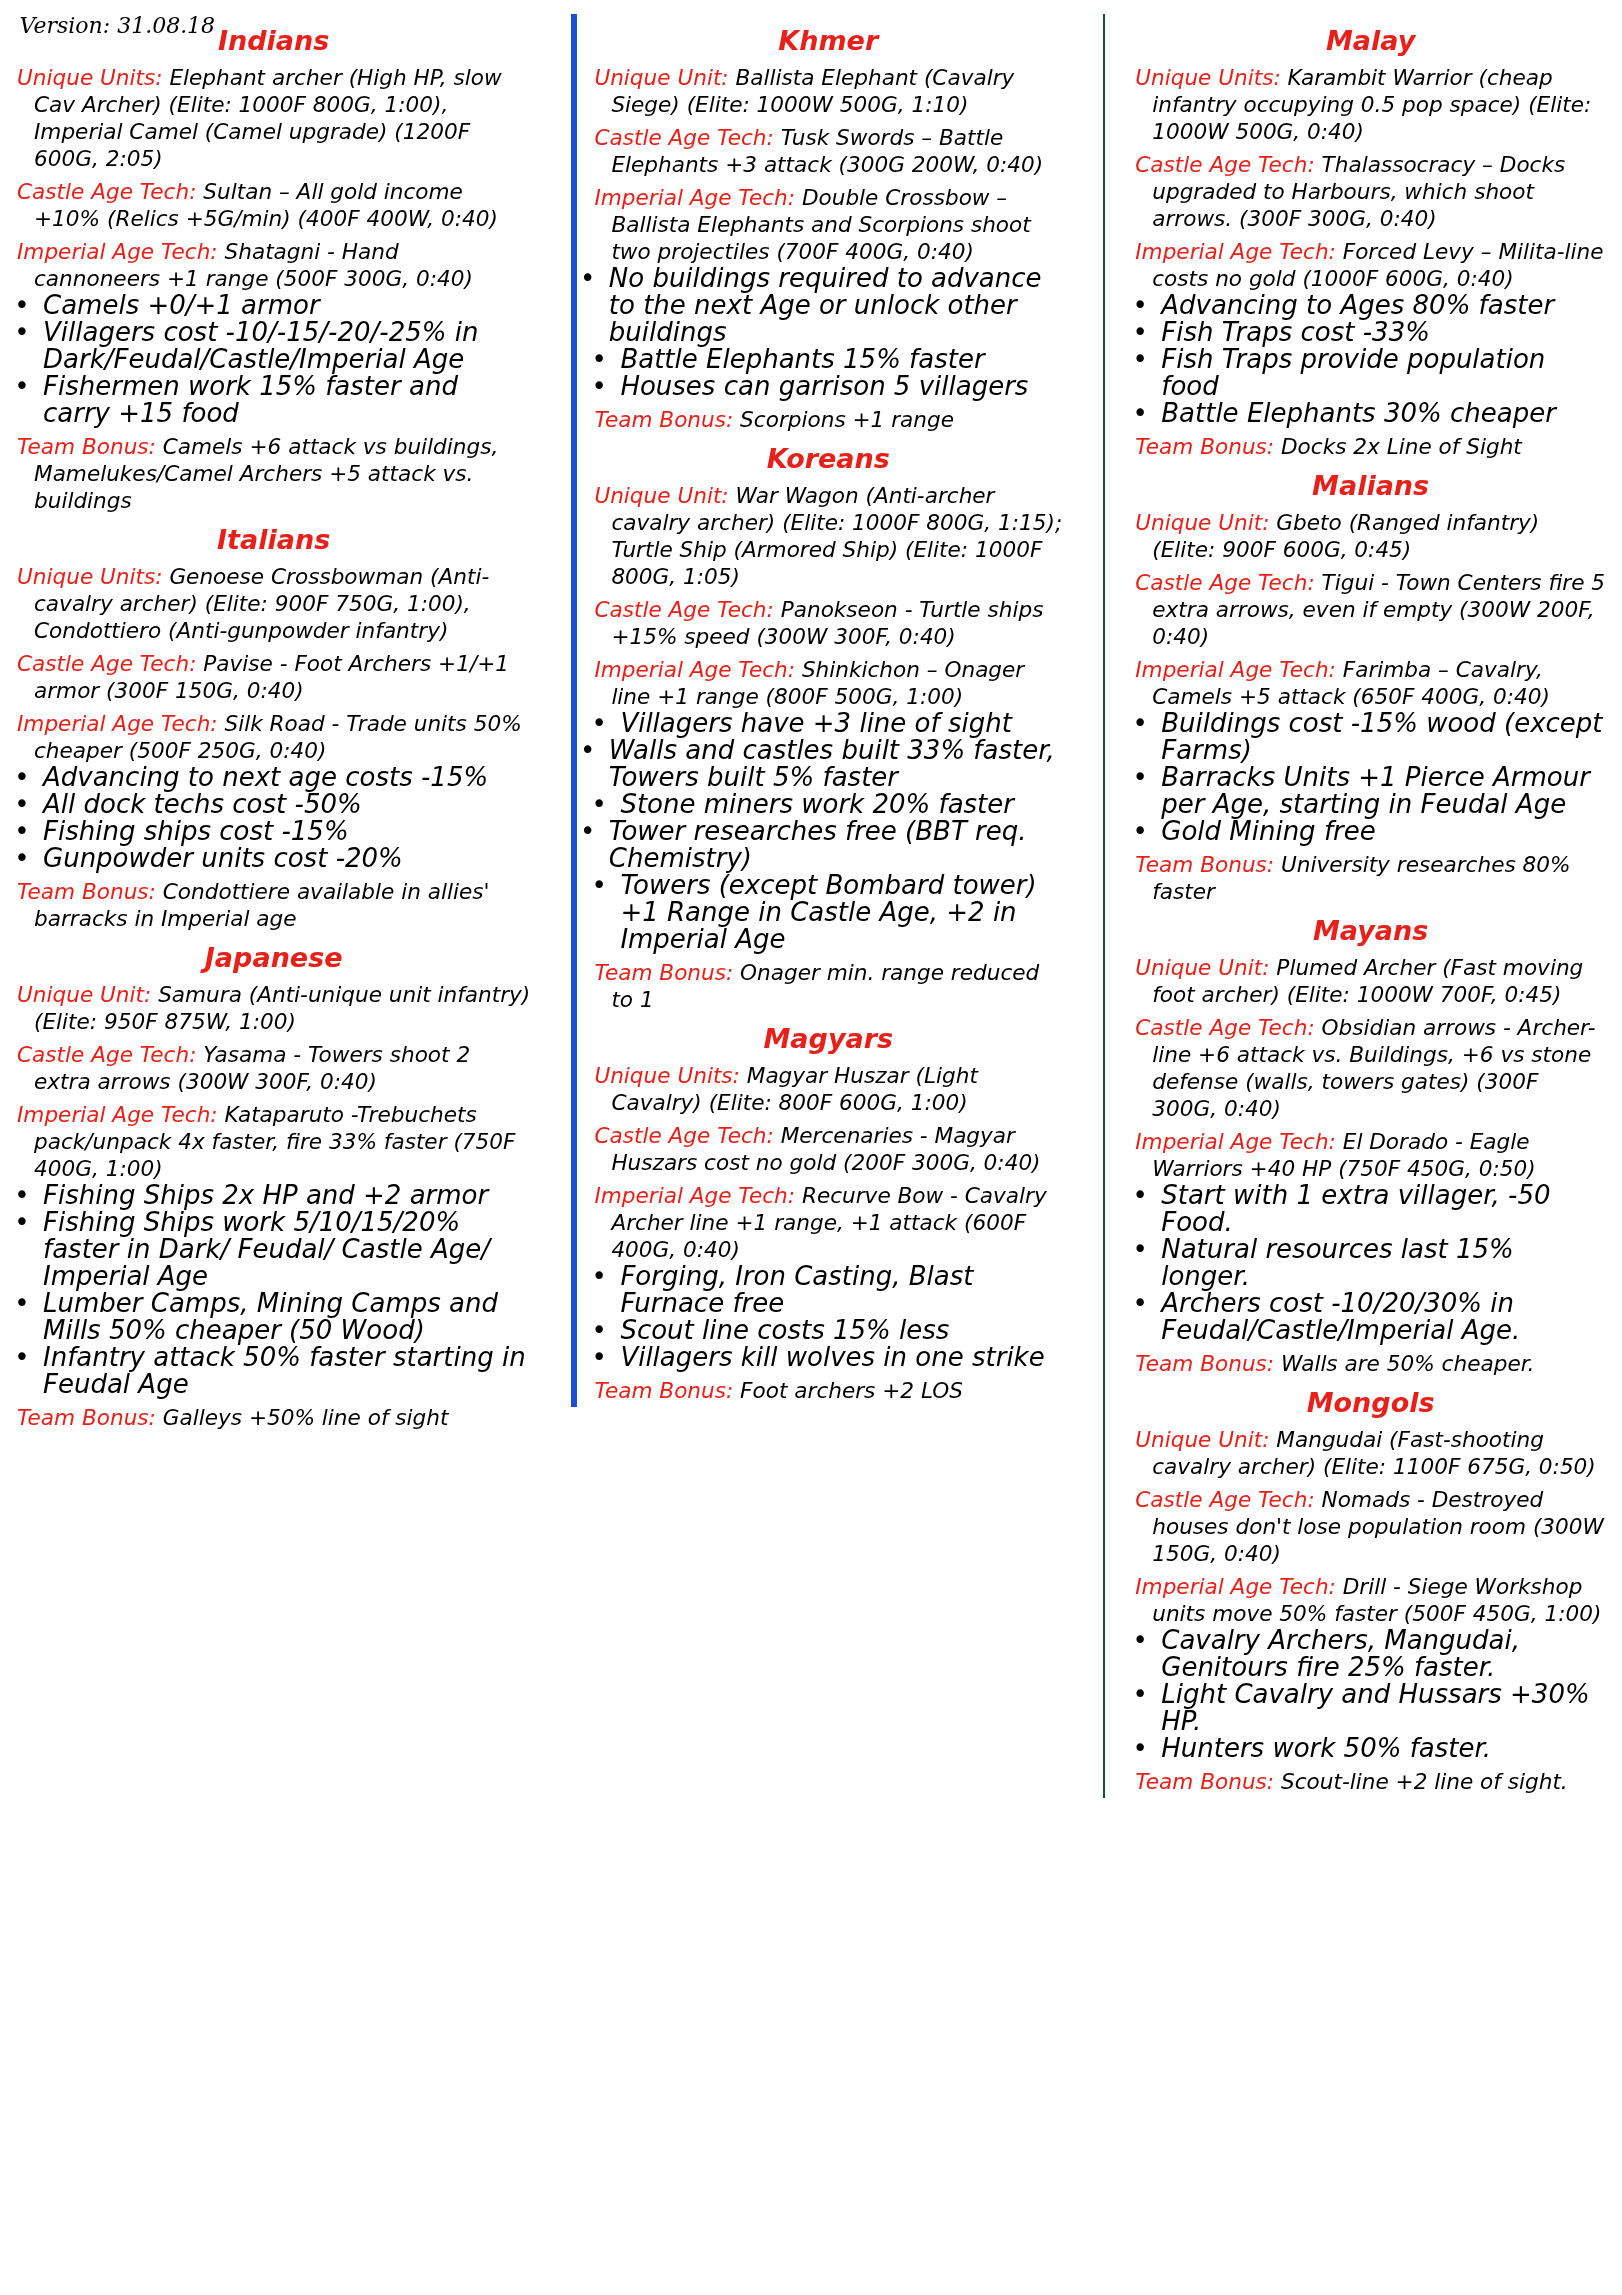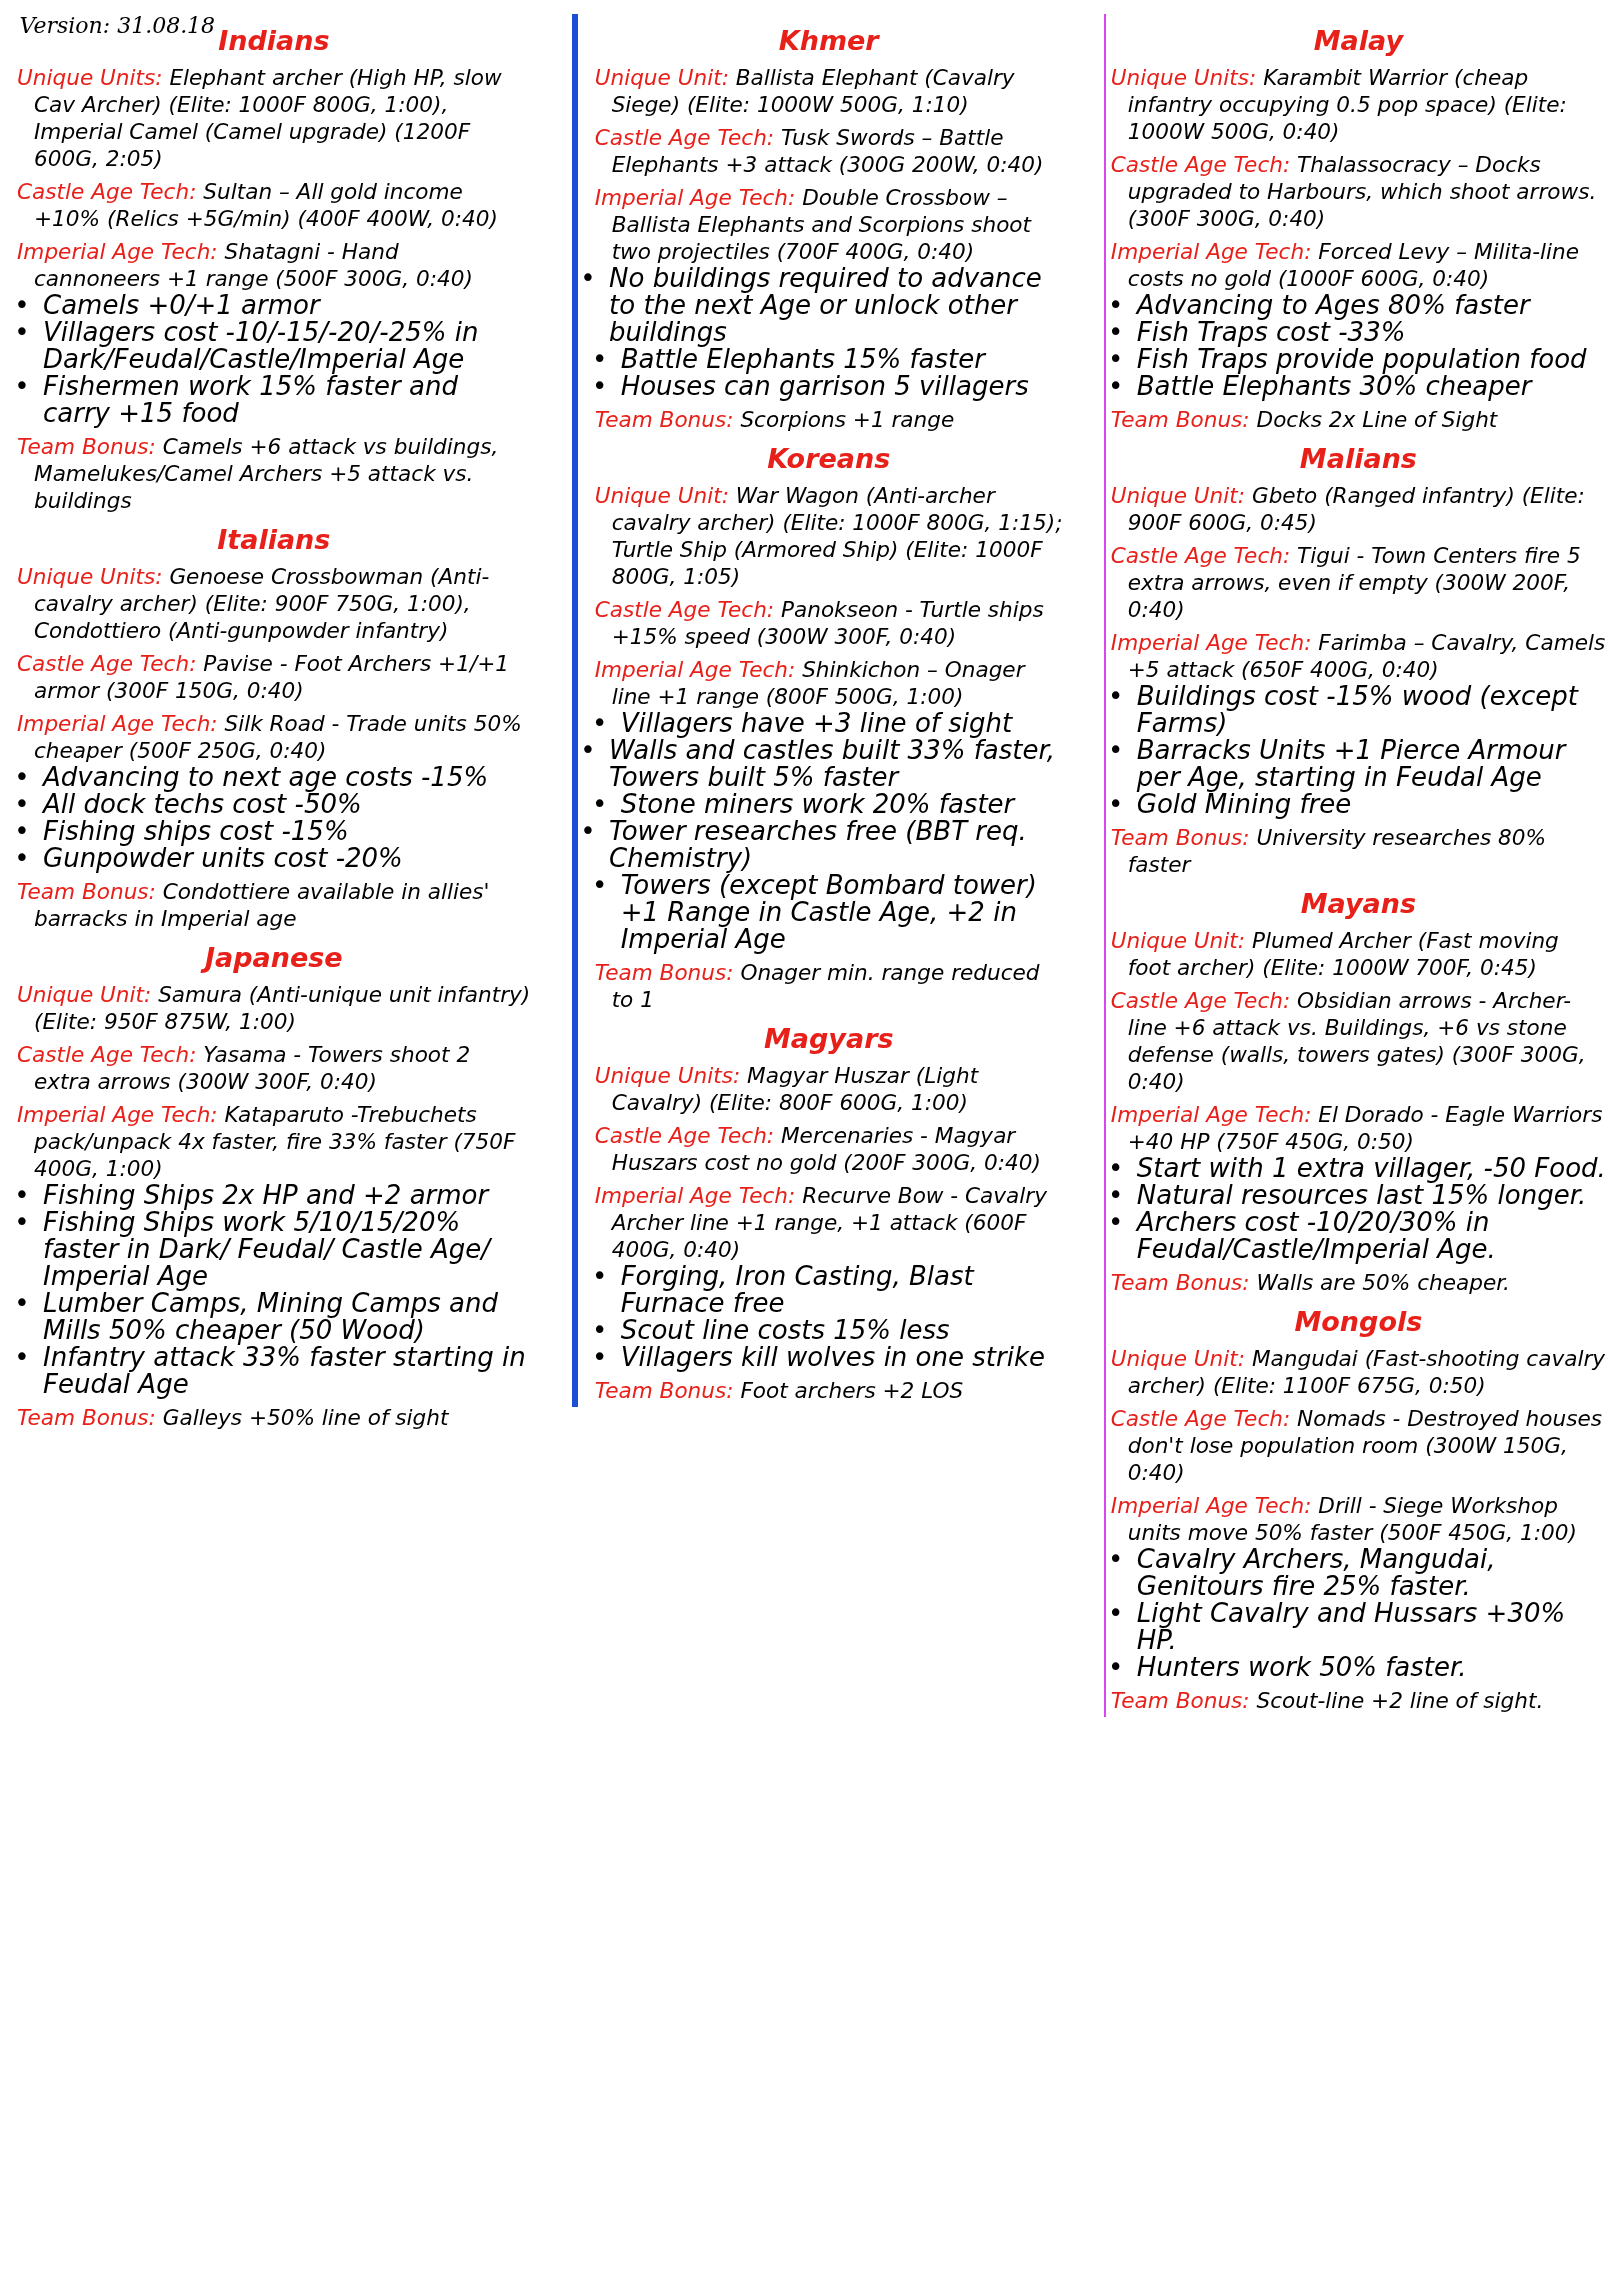--- a/index.html
+++ b/index.html
@@ -38,21 +38,21 @@
     align-items: flex-start;
     width: 1589px;
     margin: 0 auto;
     gap: 24px;
   }
   .col {
     box-sizing: border-box;
   }
   .col-1 { width: 547px; padding-right: 17px; }
   .col-2 { width: 523px; padding-left: 17px; padding-right: 17px; border-left: 6px solid #1d4ed8; }
-  .col-3 { width: 518px; padding-left: 5px; border-left: 2px solid #d946ef; }
+  .col-3 { width: 518px; padding-left: 30px; border-left: 2px solid #14532d; }
 
   .civ {
     margin-bottom: 2.6px;
   }
   .civ h2 {
     font-family: "DejaVu Sans", sans-serif;
     font-weight: bold;
     font-size: 27px;
     line-height: 34px;
     color: #e8201a;
@@ -133,21 +133,21 @@
 
       <div class="civ">
         <h2>Japanese</h2>
         <p class="entry"><span class="label">Unique Unit:</span><span> Samura (Anti-unique unit infantry) (Elite: 950F 875W, 1:00)</span></p>
         <p class="entry"><span class="label">Castle Age Tech:</span><span> Yasama - Towers shoot 2 extra arrows (300W 300F, 0:40)</span></p>
         <p class="entry"><span class="label">Imperial Age Tech:</span><span> Kataparuto -Trebuchets pack/unpack 4x faster, fire 33% faster (750F 400G, 1:00)</span></p>
         <ul class="bullets">
           <li>Fishing Ships 2x HP and +2 armor</li>
           <li>Fishing Ships work 5/10/15/20% faster in Dark/ Feudal/ Castle Age/ Imperial Age</li>
           <li>Lumber Camps, Mining Camps and Mills 50% cheaper (50 Wood)</li>
-          <li>Infantry attack 33% faster starting in Feudal Age</li>
+          <li>Infantry attack 50% faster starting in Feudal Age</li>
         </ul>
         <p class="entry"><span class="label">Team Bonus:</span><span> Galleys +50% line of sight</span></p>
       </div>
 
     </div>
 
     <div class="col col-2">
 
       <div class="civ">
         <h2>Khmer</h2>

